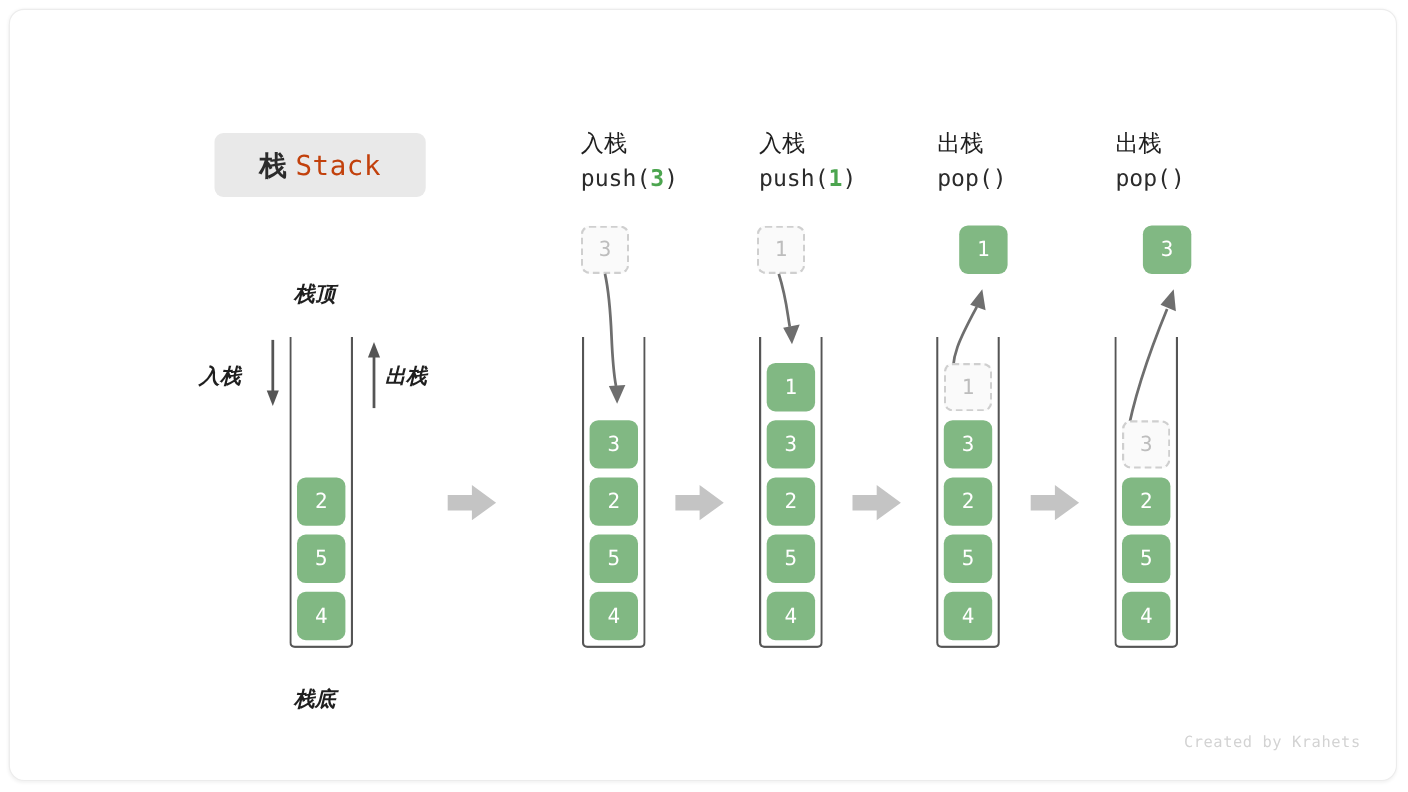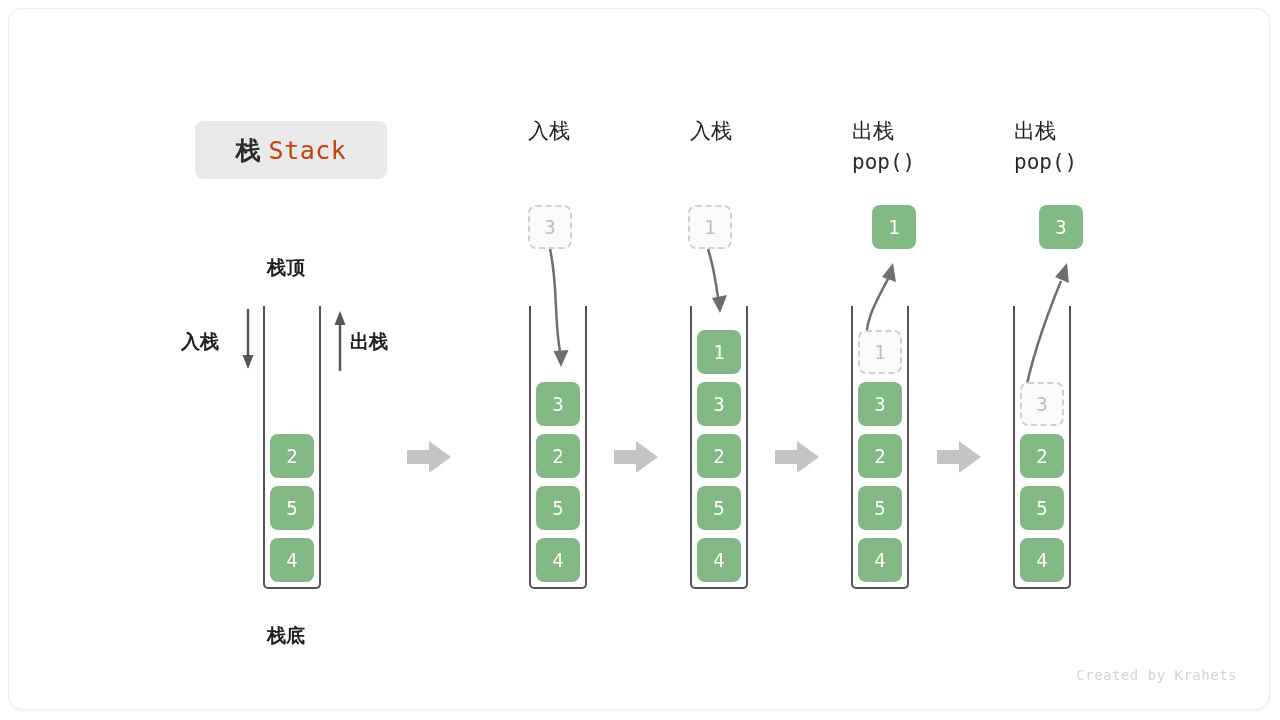--- a/index.html
+++ b/index.html
@@ -38,20 +38,21 @@
   .title-en{
     font-family:"DejaVu Sans Mono", monospace;
     font-size:25px;color:#c2410c;letter-spacing:.5px;
   }
 
   
   .lbl-bold{
     position:absolute;
     font-size:19px;font-weight:bold;color:#1f1f1f;
     white-space:nowrap;
+    font-style:italic;
   }
 
   
   .stack{
     position:absolute;
     width:58px;
     border-left:2px solid #555;
     border-right:2px solid #555;
     border-bottom:2px solid #555;
     border-top:none;
@@ -146,39 +147,41 @@
     <div class="box solid" style="left:5px;top:180px;">5</div>
     <div class="box solid" style="left:5px;top:232px;">4</div>
   </div>
 
   <svg class="conn" style="left:398px;top:430px;" viewBox="0 0 44 36">
     <polygon points="0,11 22,11 22,2 44,18 22,34 22,25 0,25" fill="#c4c4c4"></polygon>
   </svg>
 
   <div class="colhead" style="left:519px;top:106px;">
     <span class="cn">入栈</span>
+    <span class="code"><span>push(</span><span class="arg">3</span><span>)</span></span>
   </div>
   <div class="box ghost" style="left:519px;top:196px;">3</div>
   <svg style="position:absolute;left:519px;top:240px;" width="60" height="130">
     <path d="M22,0 C30,36 26,70 32,102" stroke="#6e6e6e" stroke-width="2.5" fill="none"></path>
     <polygon points="33,118 25.5,102 40.5,101" fill="#6e6e6e"></polygon>
   </svg>
   <div class="stack" style="left:520px;top:297px;height:283px;">
     <div class="box solid" style="left:5px;top:76px;">3</div>
     <div class="box solid" style="left:5px;top:128px;">2</div>
     <div class="box solid" style="left:5px;top:180px;">5</div>
     <div class="box solid" style="left:5px;top:232px;">4</div>
   </div>
 
   <svg class="conn" style="left:605px;top:430px;" viewBox="0 0 44 36">
     <polygon points="0,11 22,11 22,2 44,18 22,34 22,25 0,25" fill="#c4c4c4"></polygon>
   </svg>
 
   <div class="colhead" style="left:681px;top:106px;">
     <span class="cn">入栈</span>
+    <span class="code"><span>push(</span><span class="arg">1</span><span>)</span></span>
   </div>
   <div class="box ghost" style="left:679px;top:196px;">1</div>
   <svg style="position:absolute;left:679px;top:240px;" width="60" height="80">
     <path d="M20,0 C27,22 28,38 30,48" stroke="#6e6e6e" stroke-width="2.5" fill="none"></path>
     <polygon points="32,64 24,49 39,46" fill="#6e6e6e"></polygon>
   </svg>
   <div class="stack" style="left:681px;top:297px;height:283px;">
     <div class="box solid" style="left:5px;top:24px;">1</div>
     <div class="box solid" style="left:5px;top:76px;">3</div>
     <div class="box solid" style="left:5px;top:128px;">2</div>

